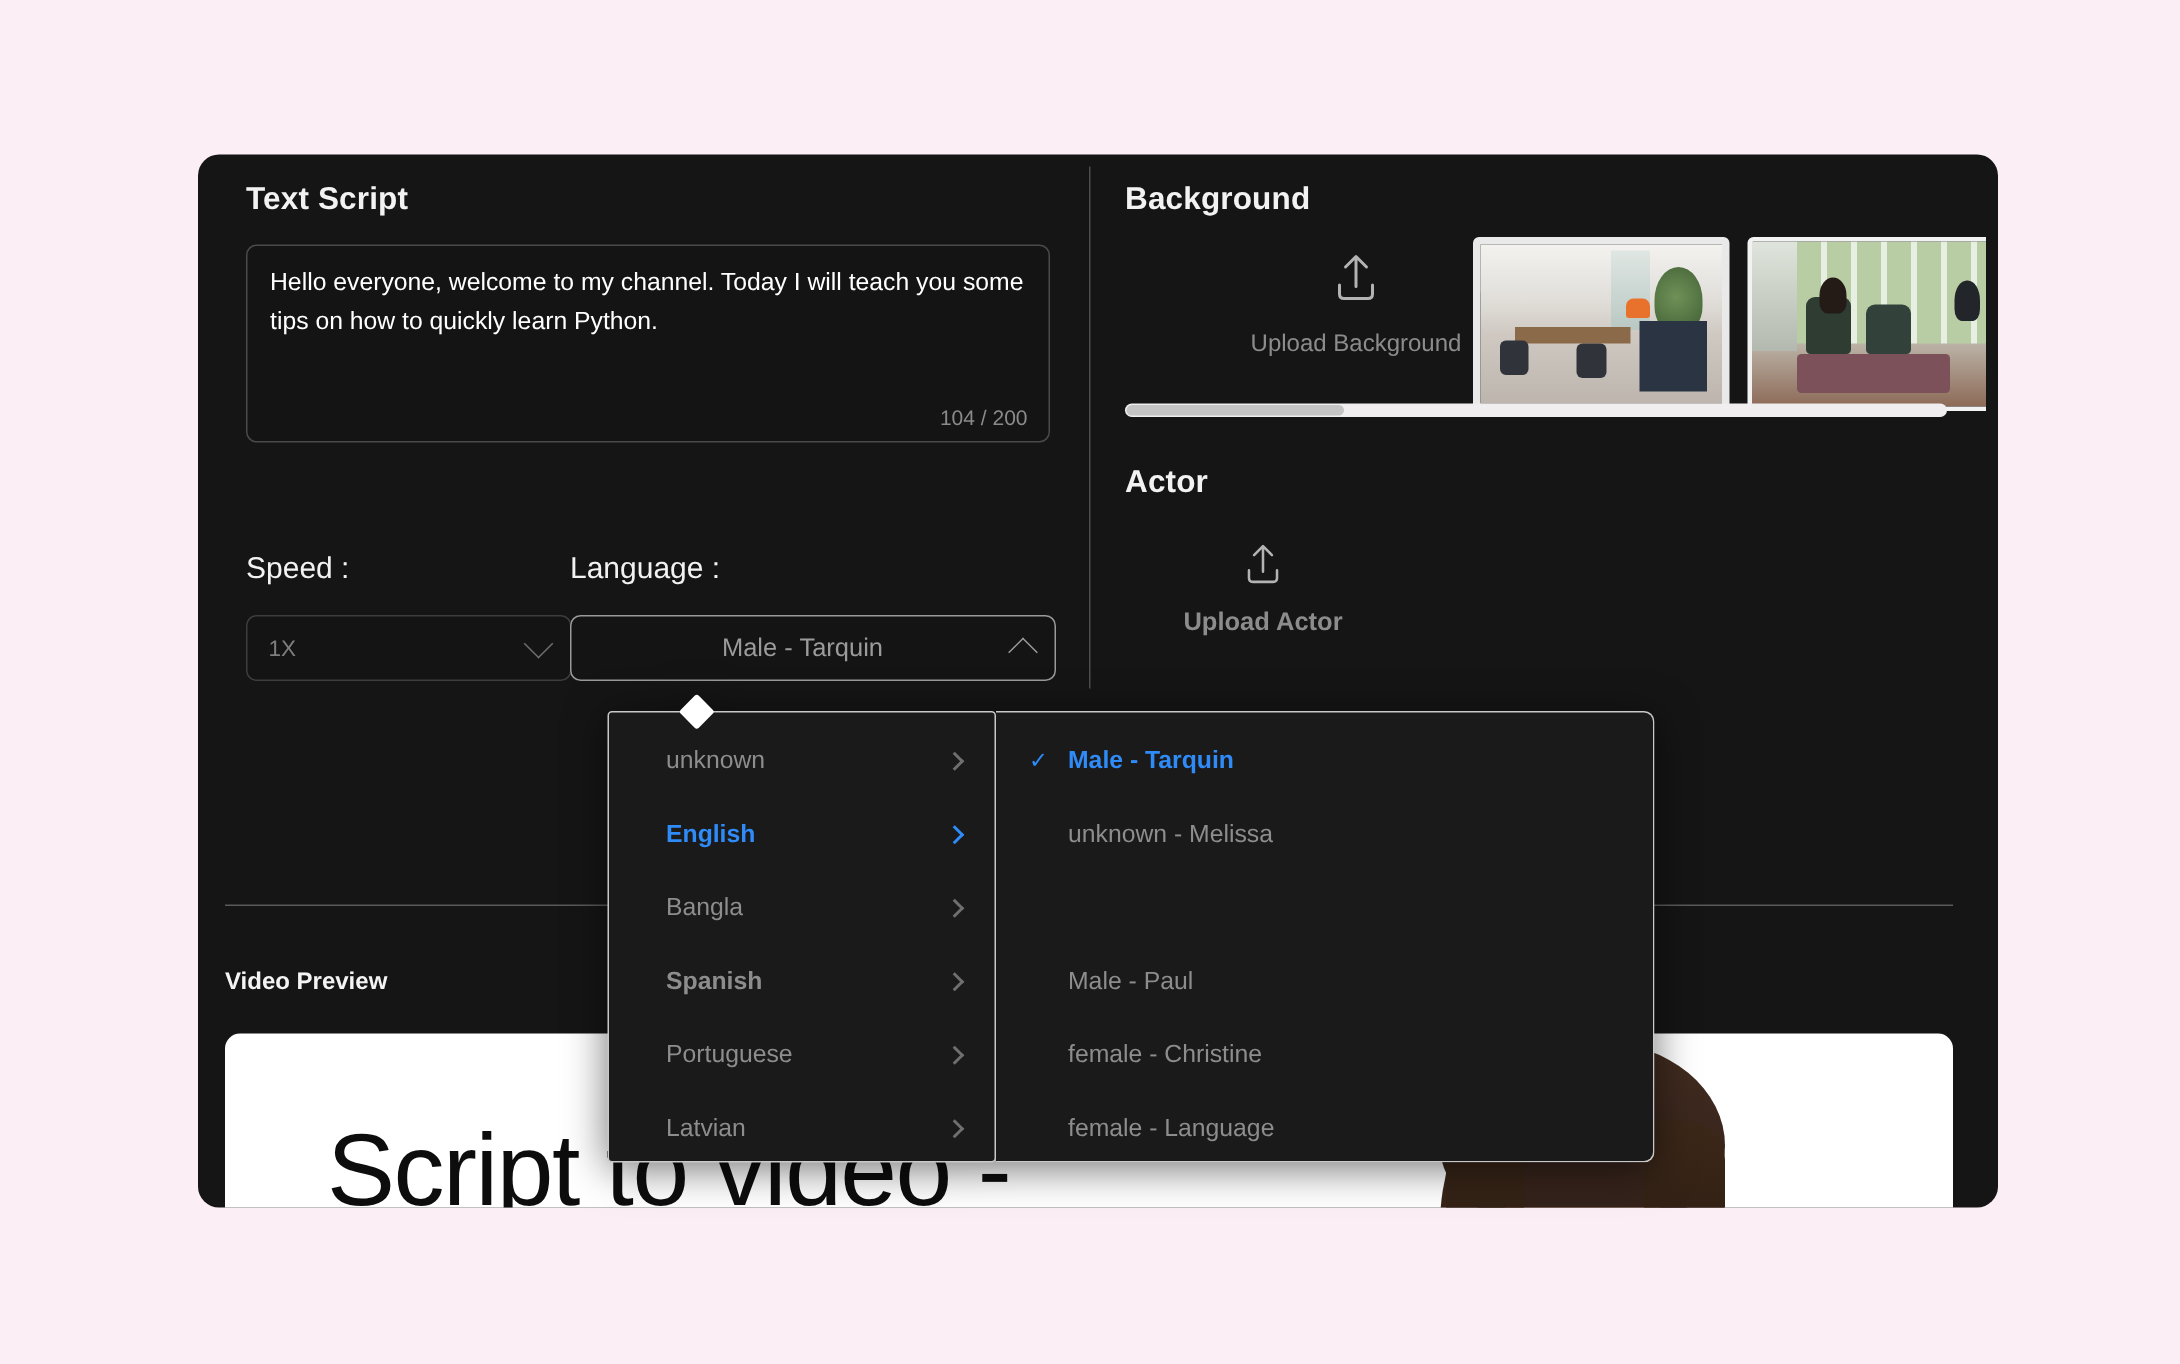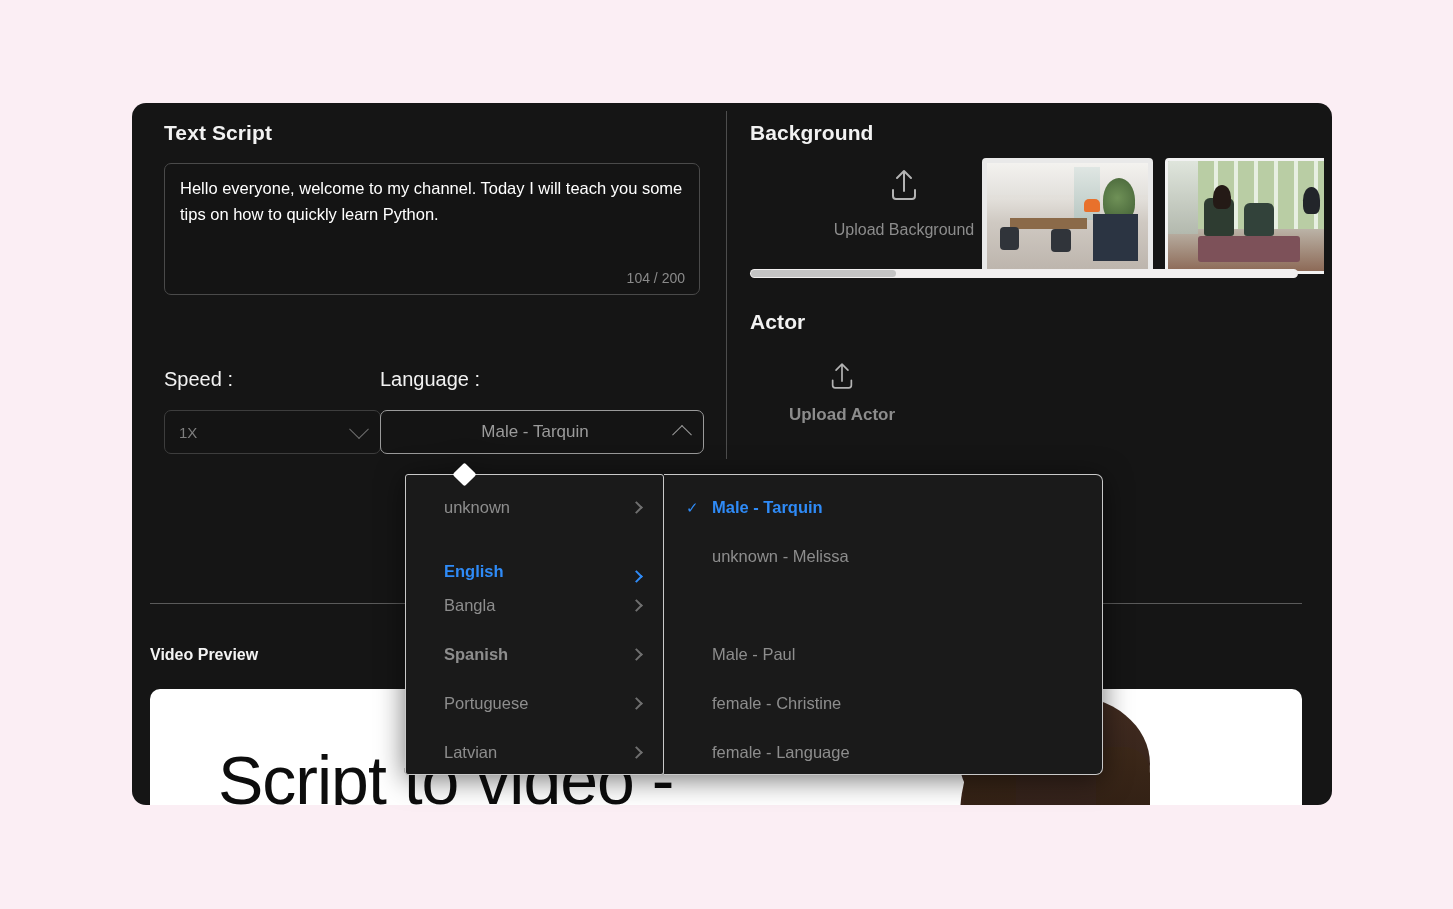--- a/index.html
+++ b/index.html
@@ -520,21 +520,21 @@
 </div>
 
 <div id="voice-dropdown">
   <div id="dropdown-caret"></div>
 
   <div id="lang-column">
     <div class="menu-row" style="top:8px;">
       <span class="label">unknown</span>
       <span class="row-chev"></span>
     </div>
-    <div class="menu-row selected" style="top:57px;align-items:flex-end;">
+    <div class="menu-row selected" style="top:57px;">
       <span class="label">English</span>
       <span class="row-chev"></span>
     </div>
     <div class="menu-row" style="top:106px;">
       <span class="label">Bangla</span>
       <span class="row-chev"></span>
     </div>
     <div class="menu-row" style="top:155px;font-weight:bold;">
       <span class="label">Spanish</span>
       <span class="row-chev"></span>

